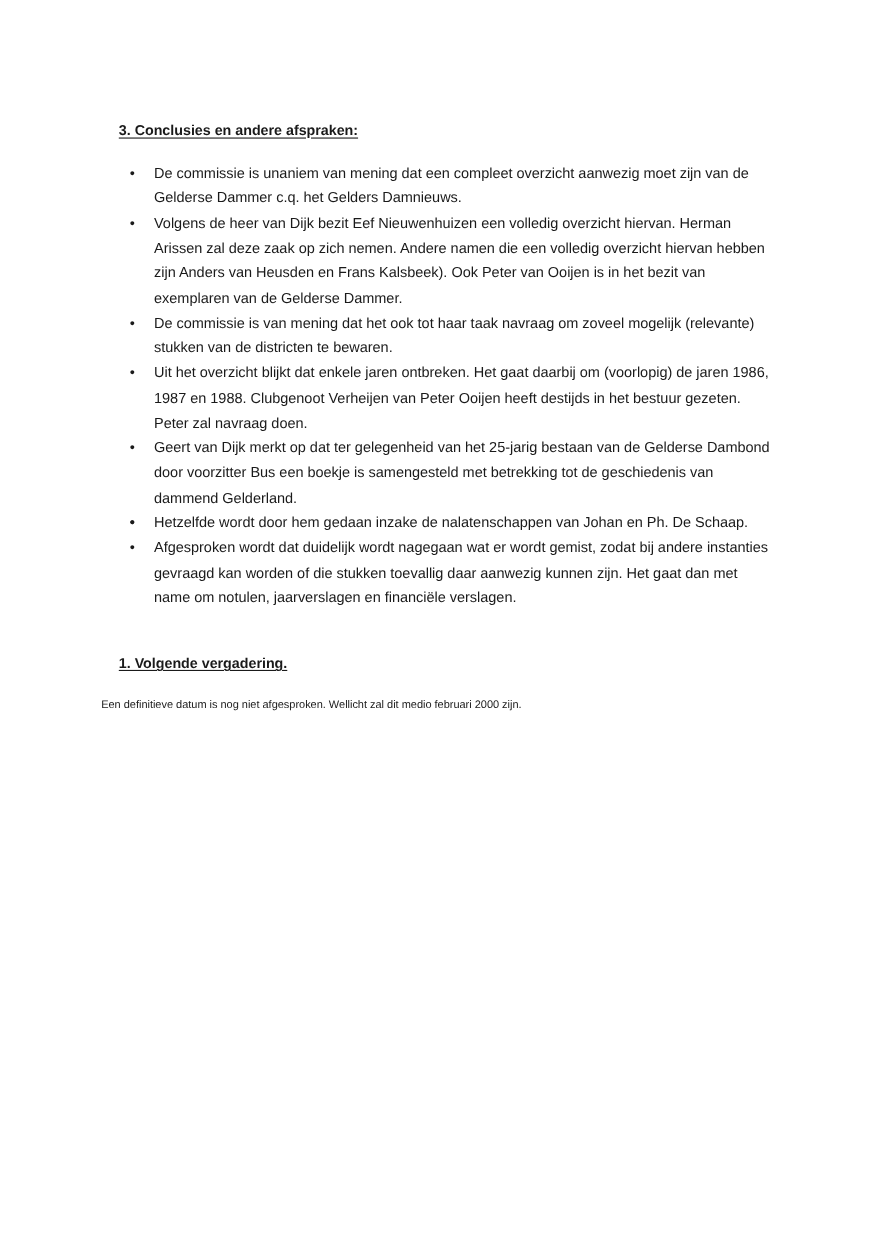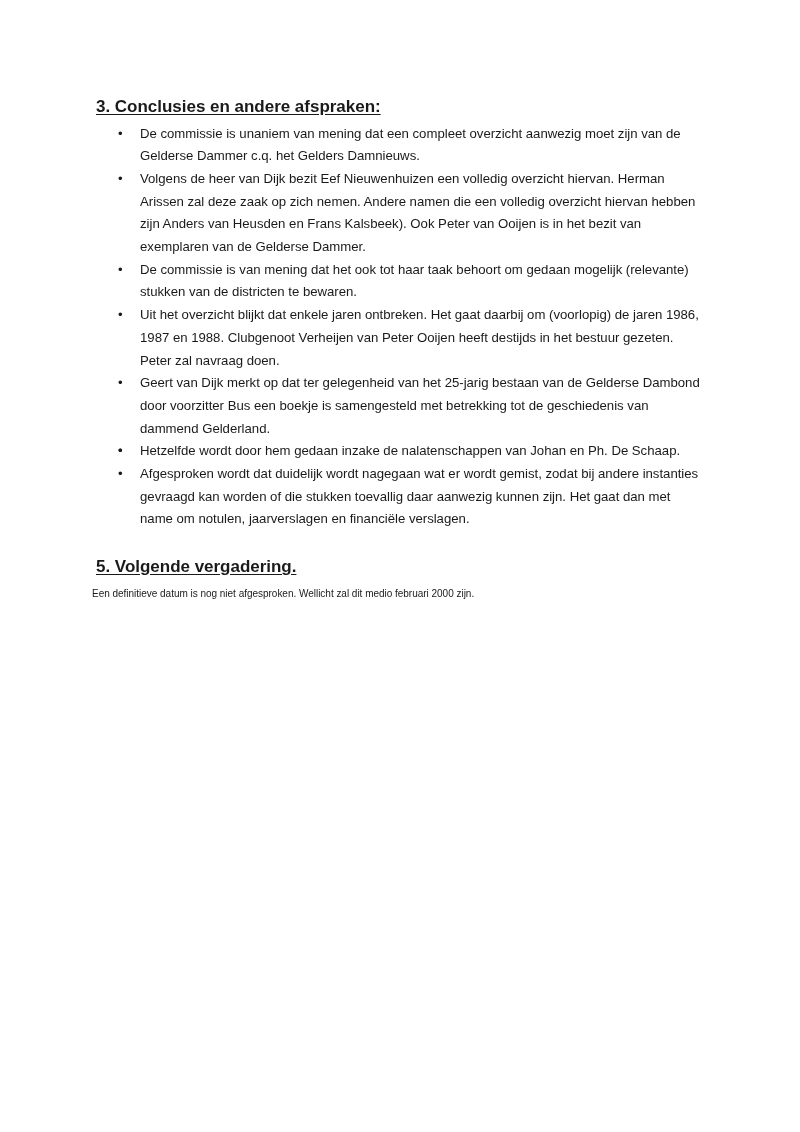--- a/index.html
+++ b/index.html
@@ -26,28 +26,28 @@
   }
 
   .content {
     position: absolute;
     left: 92px;
     top: 92px;
     width: 610px;
   }
 
   .section-heading {
-    font-size: 17px;
+    font-size: 13px;
     font-weight: bold;
     line-height: 22.5px;
     text-decoration: underline;
     text-underline-offset: 2px;
     letter-spacing: -0.02px;
     white-space: nowrap;
-    margin: 4px;
+    margin: 16px;
   }
 
   .bullet-list {
     list-style: none;
     margin: 0;
     padding: 0;
   }
 
   .bullet-item {
     position: relative;
@@ -91,21 +91,21 @@
       <li class="bullet-item">
         <span class="marker">•</span>
         <span>De commissie is unaniem van mening dat een compleet overzicht aanwezig moet zijn van de Gelderse Dammer c.q. het Gelders Damnieuws.</span>
       </li>
       <li class="bullet-item">
         <span class="marker">•</span>
         <span>Volgens de heer van Dijk bezit Eef Nieuwenhuizen een volledig overzicht hiervan. Herman Arissen zal deze zaak op zich nemen. Andere namen die een volledig overzicht hiervan hebben zijn Anders van Heusden en Frans Kalsbeek). Ook Peter van Ooijen is in het bezit van exemplaren van de Gelderse Dammer.</span>
       </li>
       <li class="bullet-item">
         <span class="marker">•</span>
-        <span>De commissie is van mening dat het ook tot haar taak behoort om gedaan mogelijk (relevante) stukken van de districten te bewaren.</span>
+        <span>De commissie is van mening dat het ook tot haar taak navraag om zoveel mogelijk (relevante) stukken van de districten te bewaren.</span>
       </li>
       <li class="bullet-item">
         <span class="marker">•</span>
         <span>Uit het overzicht blijkt dat enkele jaren ontbreken. Het gaat daarbij om (voorlopig) de jaren 1986, 1987 en 1988. Clubgenoot Verheijen van Peter Ooijen heeft destijds in het bestuur gezeten. Peter zal navraag doen.</span>
       </li>
       <li class="bullet-item">
         <span class="marker">•</span>
         <span>Geert van Dijk merkt op dat ter gelegenheid van het 25-jarig bestaan van de Gelderse Dambond door voorzitter Bus een boekje is samengesteld met betrekking tot de geschiedenis van dammend Gelderland.</span>
       </li>
       <li class="bullet-item">
@@ -116,18 +116,18 @@
         <span>Hetzelfde wordt door hem gedaan inzake de nalatenschappen van Johan en Ph. De Schaap.</span>
       </li>
       <li class="bullet-item">
         <span class="marker">•</span>
         <span>Afgesproken wordt dat duidelijk wordt nagegaan wat er wordt gemist, zodat bij andere instanties gevraagd kan worden of die stukken toevallig daar aanwezig kunnen zijn. Het gaat dan met name om notulen, jaarverslagen en financiële verslagen.</span>
       </li>
     </ul>
 
     <div class="spacer-before-heading-4"></div>
 
-    <h2 class="section-heading">5. Volgende vergadering.</h2>
+    <h2 class="section-heading">1. Volgende vergadering.</h2>
 
     <p class="para">Een definitieve datum is nog niet afgesproken. Wellicht zal dit medio februari 2000 zijn.</p>
 
   </div>
 </div>
 
 </body></html>

